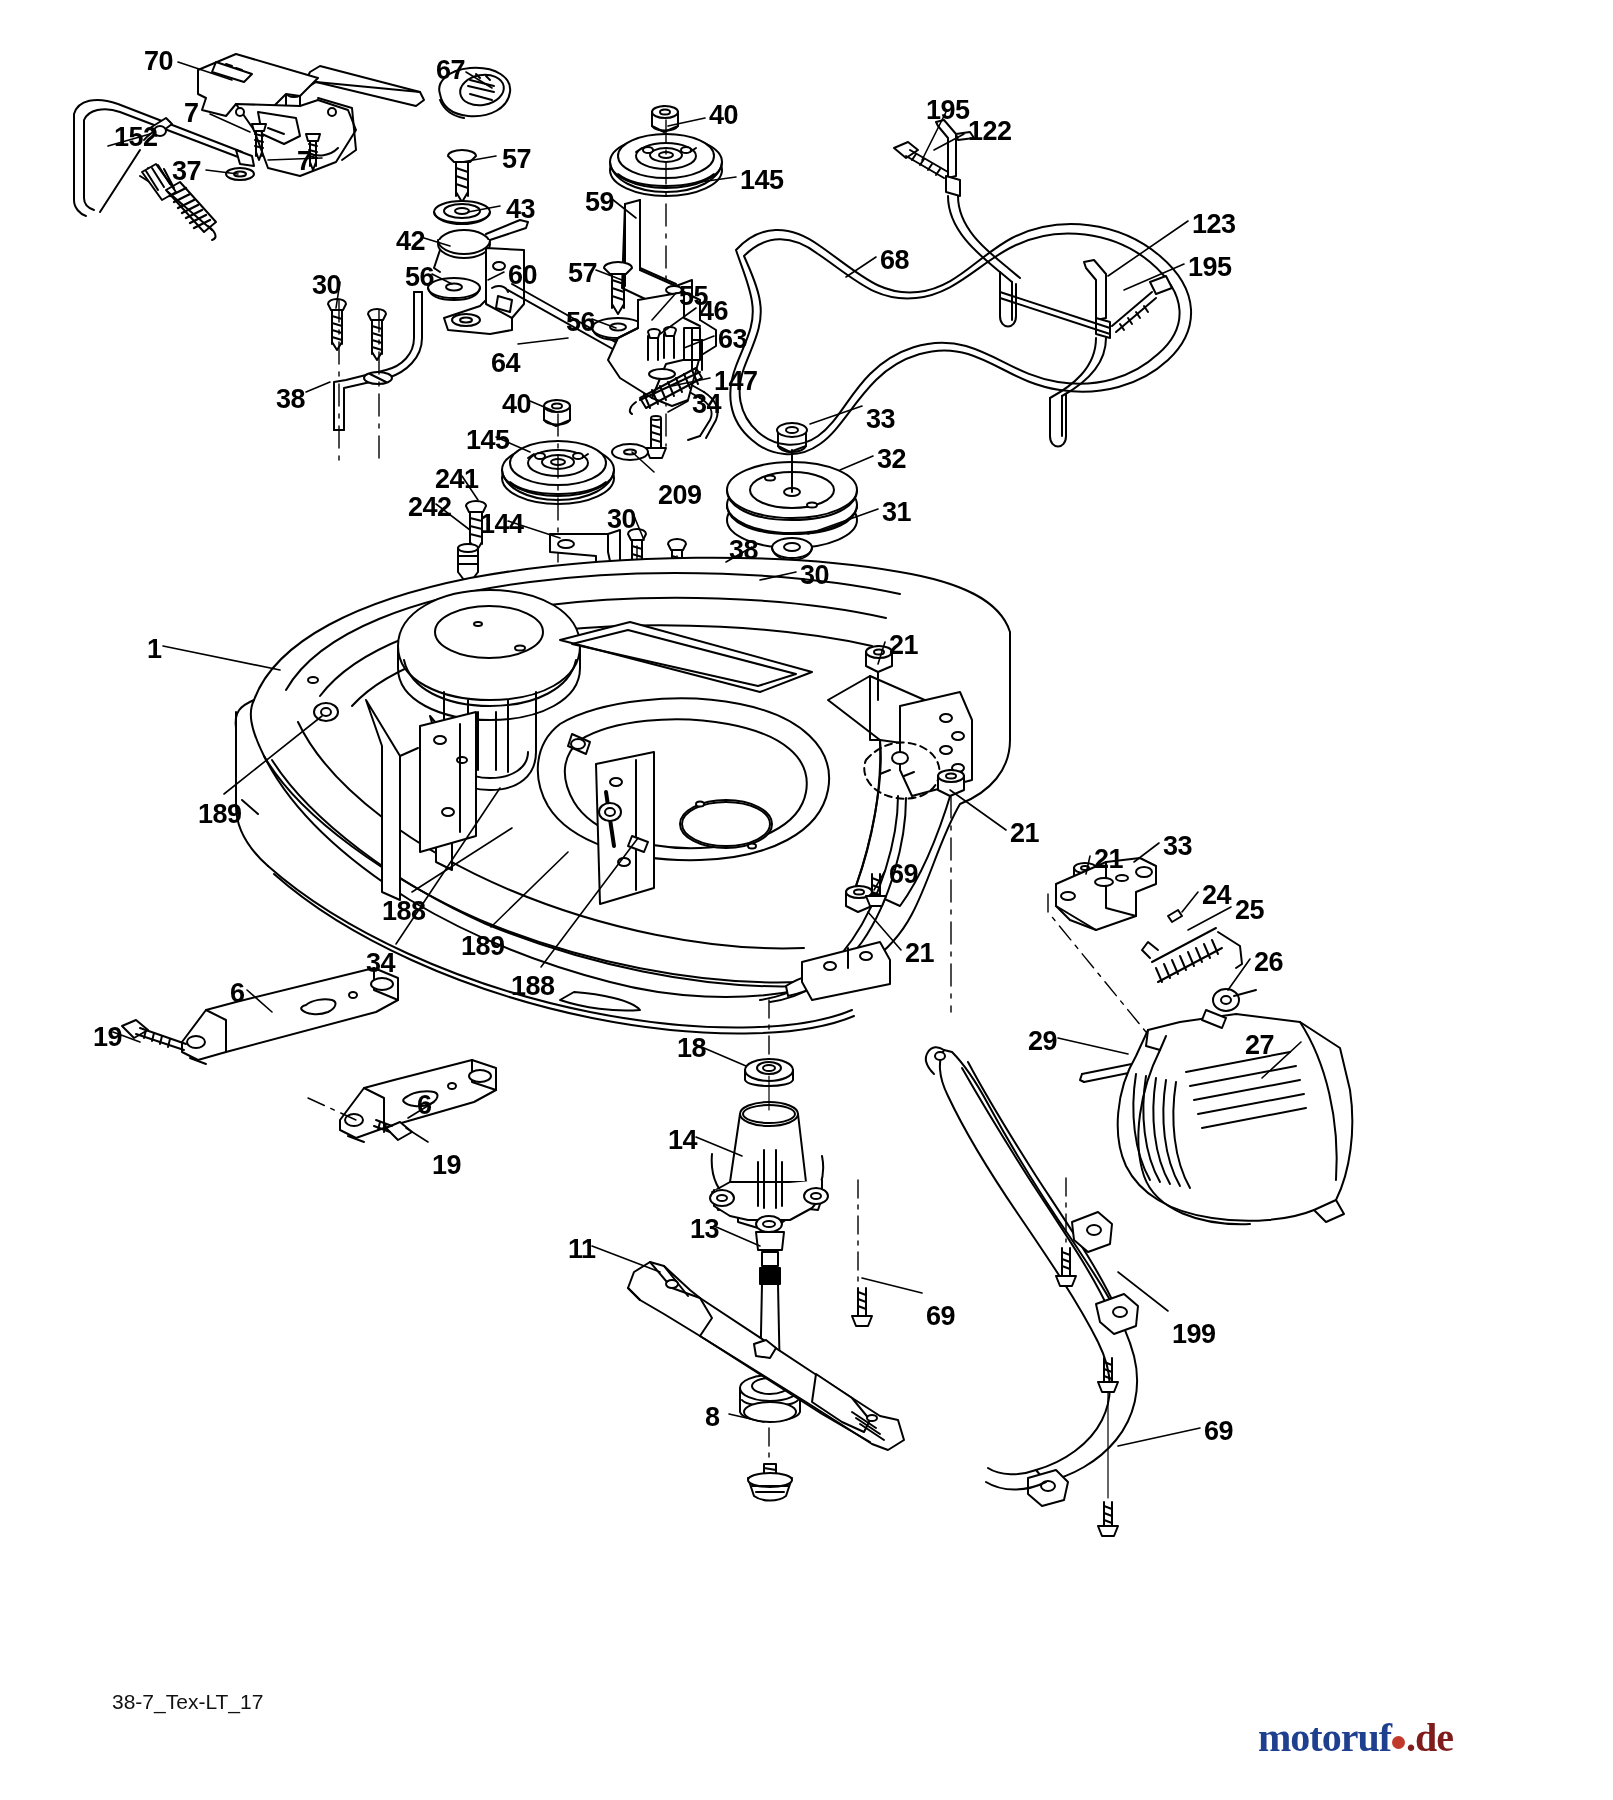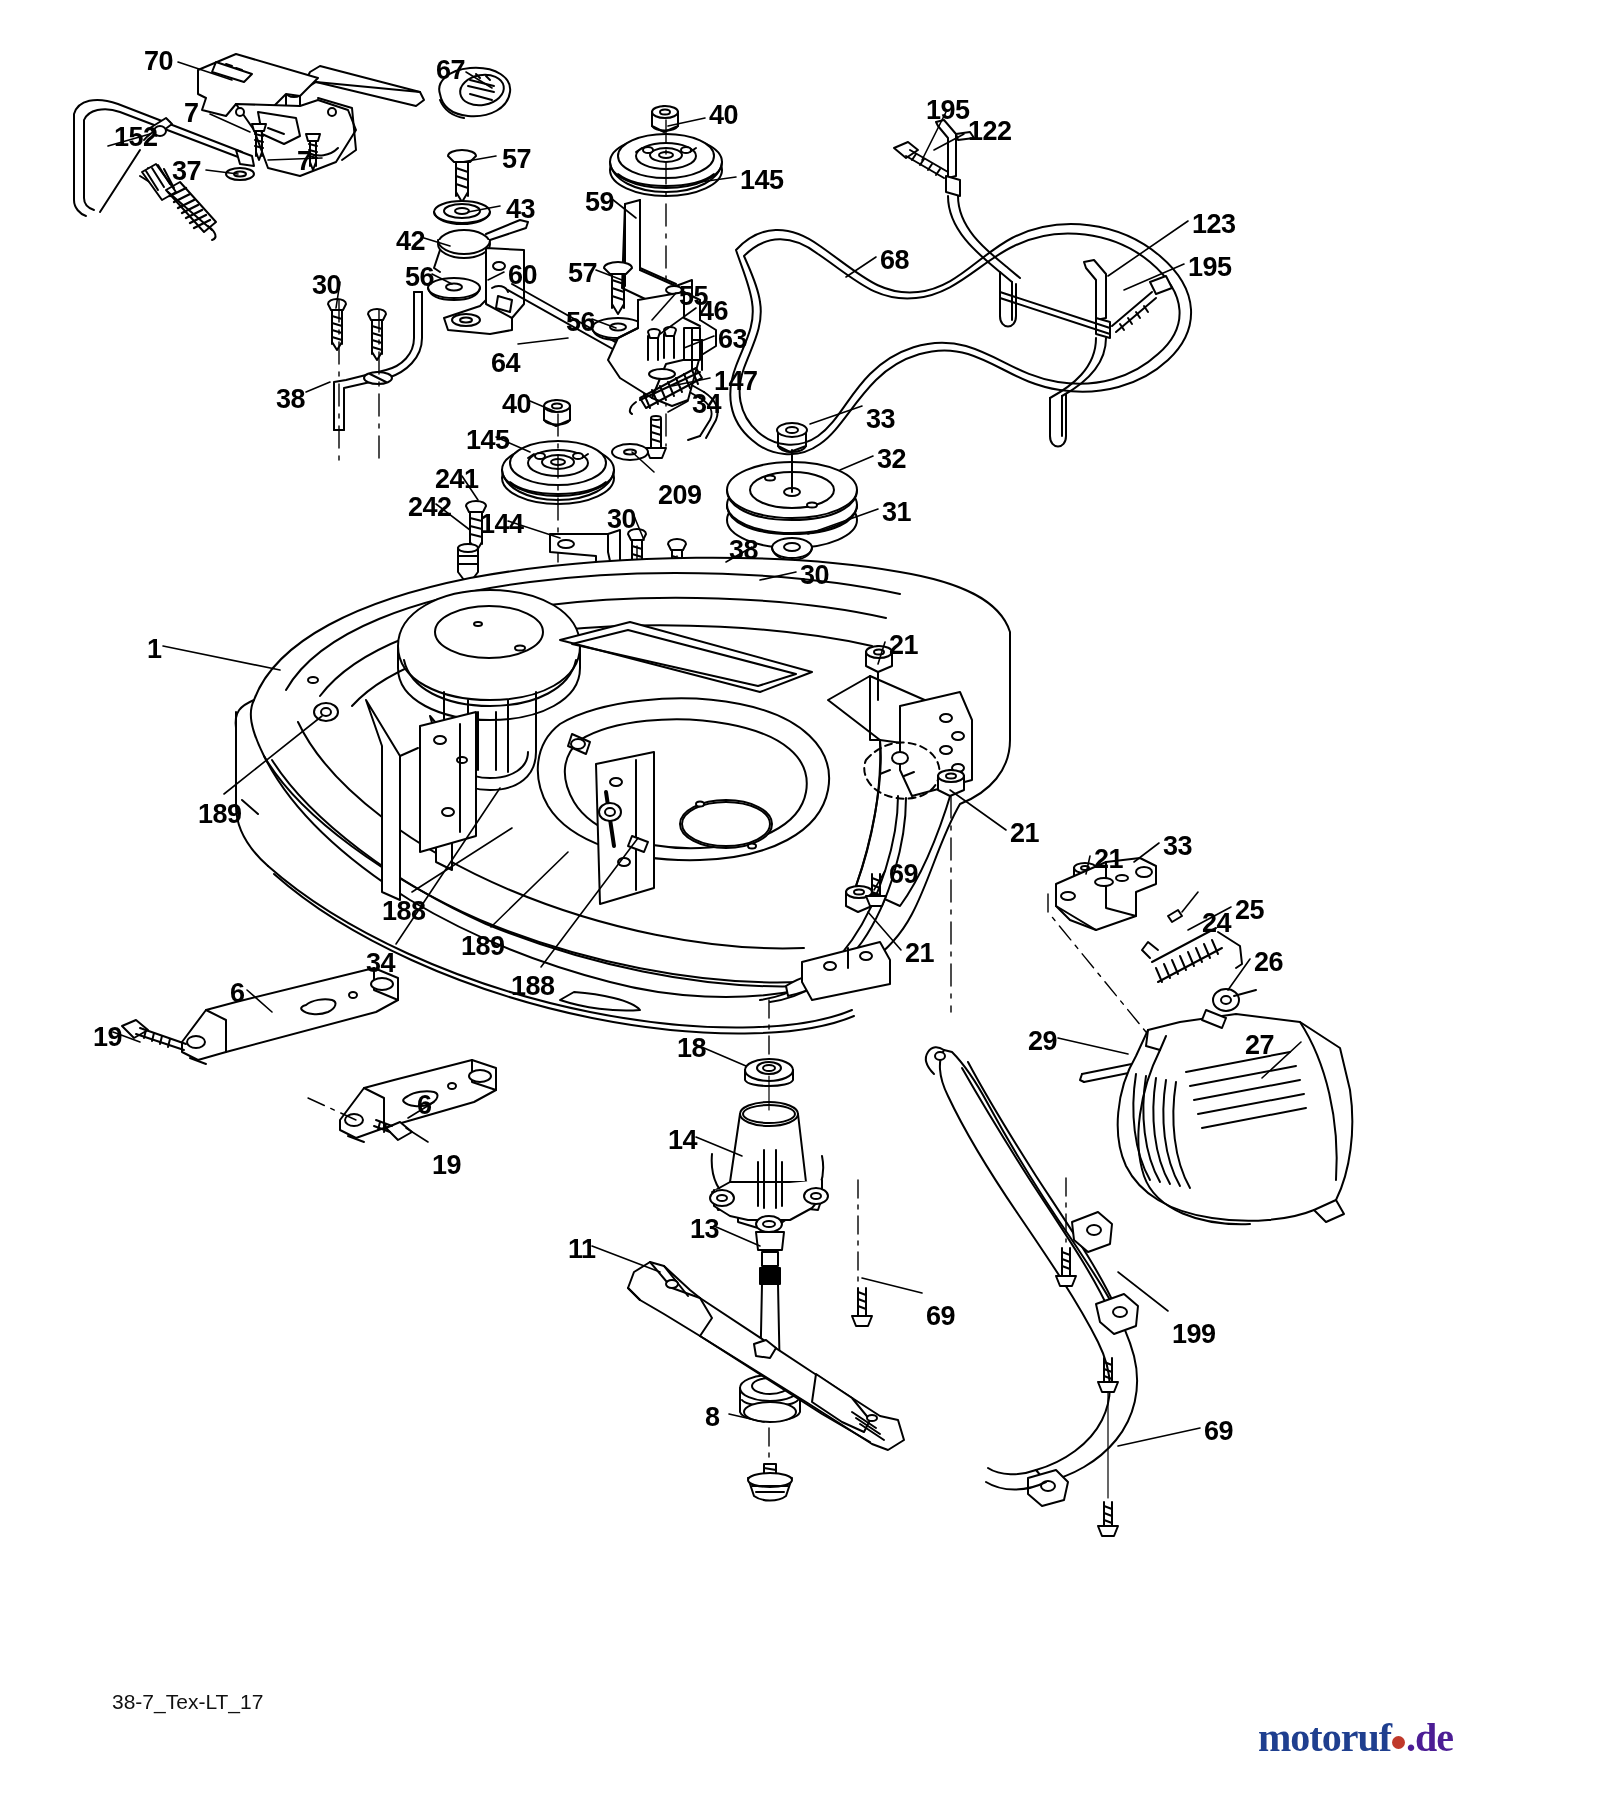--- a/index.html
+++ b/index.html
@@ -3,21 +3,21 @@
 <meta charset="utf-8">
 <style>
   html,body{margin:0;padding:0;background:#ffffff;}
   body{width:1613px;height:1800px;font-family:"Liberation Sans",sans-serif;color:#000;}
   #sheet{position:relative;width:1613px;height:1800px;overflow:hidden;background:#fff;}
   #art{position:absolute;left:0;top:0;width:1613px;height:1800px;}
   .lbl{position:absolute;font-family:"Liberation Sans",sans-serif;font-weight:bold;font-size:27px;line-height:27px;color:#000;white-space:nowrap;letter-spacing:-0.5px;}
   #figcode{position:absolute;left:112px;top:1690px;font-size:21px;font-weight:normal;font-family:"Liberation Sans",sans-serif;color:#111;letter-spacing:0px;}
   #wm{position:absolute;left:1258px;top:1716px;width:330px;height:46px;}
   #wm .wmtxt{font-family:"Liberation Serif",serif;font-size:40px;font-weight:bold;color:#1f3f8f;letter-spacing:-1px;line-height:44px;}
-  #wm .wmtxt .de{color:#4c1d95;}
+  #wm .wmtxt .de{color:#7f1d1d;}
   #wm .wmdot{display:inline-block;width:13px;height:13px;border-radius:50%;background:#c0392b;margin:0 1px 0 1px;vertical-align:2px;}
 </style>
 </head>
 <body>
 
 <div id="sheet">
 
   <svg id="art" viewBox="0 0 1613 1800" xmlns="http://www.w3.org/2000/svg" fill="none" stroke="#000" stroke-width="2" stroke-linecap="round" stroke-linejoin="round">
 
     <g>
@@ -788,21 +788,21 @@
       <div class="lbl" style="left: 480px; top: 511px;">144</div>
       <div class="lbl" style="left: 607px; top: 506px;">30</div>
       <div class="lbl" style="left: 729px; top: 537px;">38</div>
       <div class="lbl" style="left: 800px; top: 562px;">30</div>
       <div class="lbl" style="left: 147px; top: 636px;">1</div>
       <div class="lbl" style="left: 889px; top: 632px;">21</div>
       <div class="lbl" style="left: 198px; top: 801px;">189</div>
       <div class="lbl" style="left: 1010px; top: 820px;">21</div>
       <div class="lbl" style="left: 1094px; top: 846px;">21</div>
       <div class="lbl" style="left: 1163px; top: 833px;">33</div>
-      <div class="lbl" style="left: 1202px; top: 882px; margin-top: 28px;">24</div>
+      <div class="lbl" style="left: 1202px; top: 882px;">24</div>
       <div class="lbl" style="left: 1235px; top: 897px;">25</div>
       <div class="lbl" style="left: 889px; top: 861px;">69</div>
       <div class="lbl" style="left: 382px; top: 898px;">188</div>
       <div class="lbl" style="left: 1254px; top: 949px;">26</div>
       <div class="lbl" style="left: 366px; top: 950px;">34</div>
       <div class="lbl" style="left: 461px; top: 933px;">189</div>
       <div class="lbl" style="left: 905px; top: 940px;">21</div>
       <div class="lbl" style="left: 1028px; top: 1028px;">29</div>
       <div class="lbl" style="left: 1245px; top: 1032px;">27</div>
       <div class="lbl" style="left: 511px; top: 973px;">188</div>

